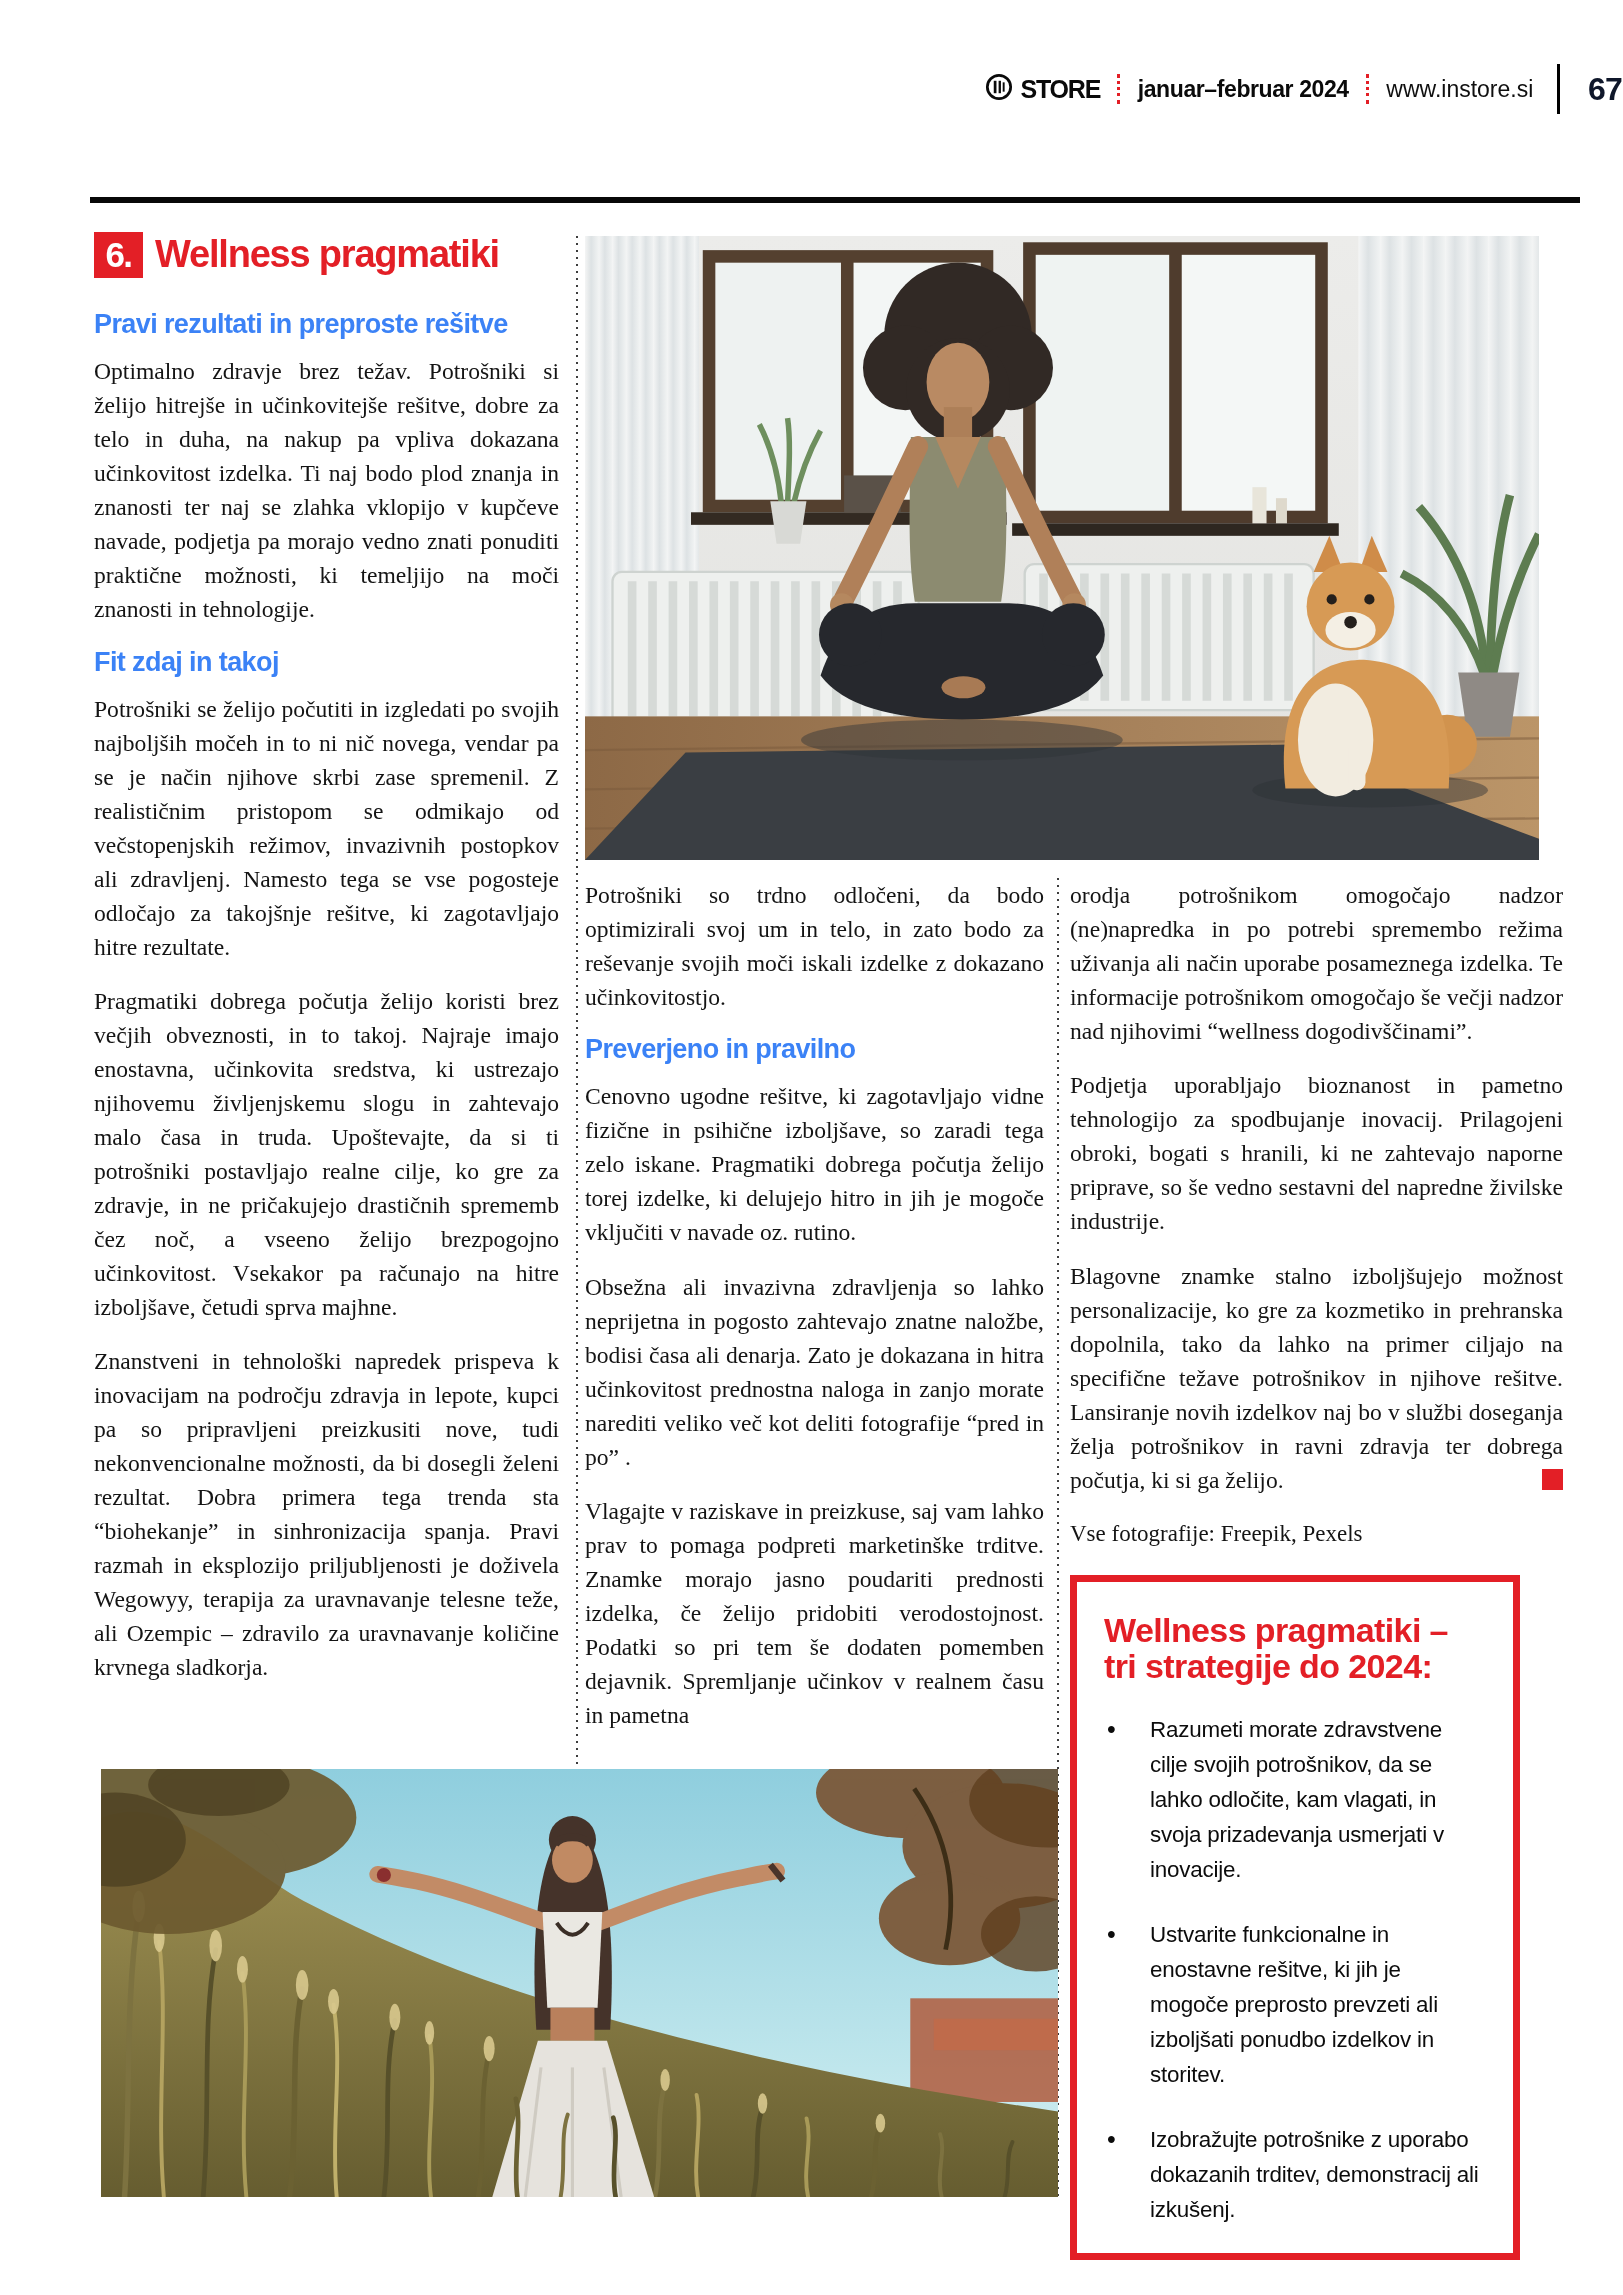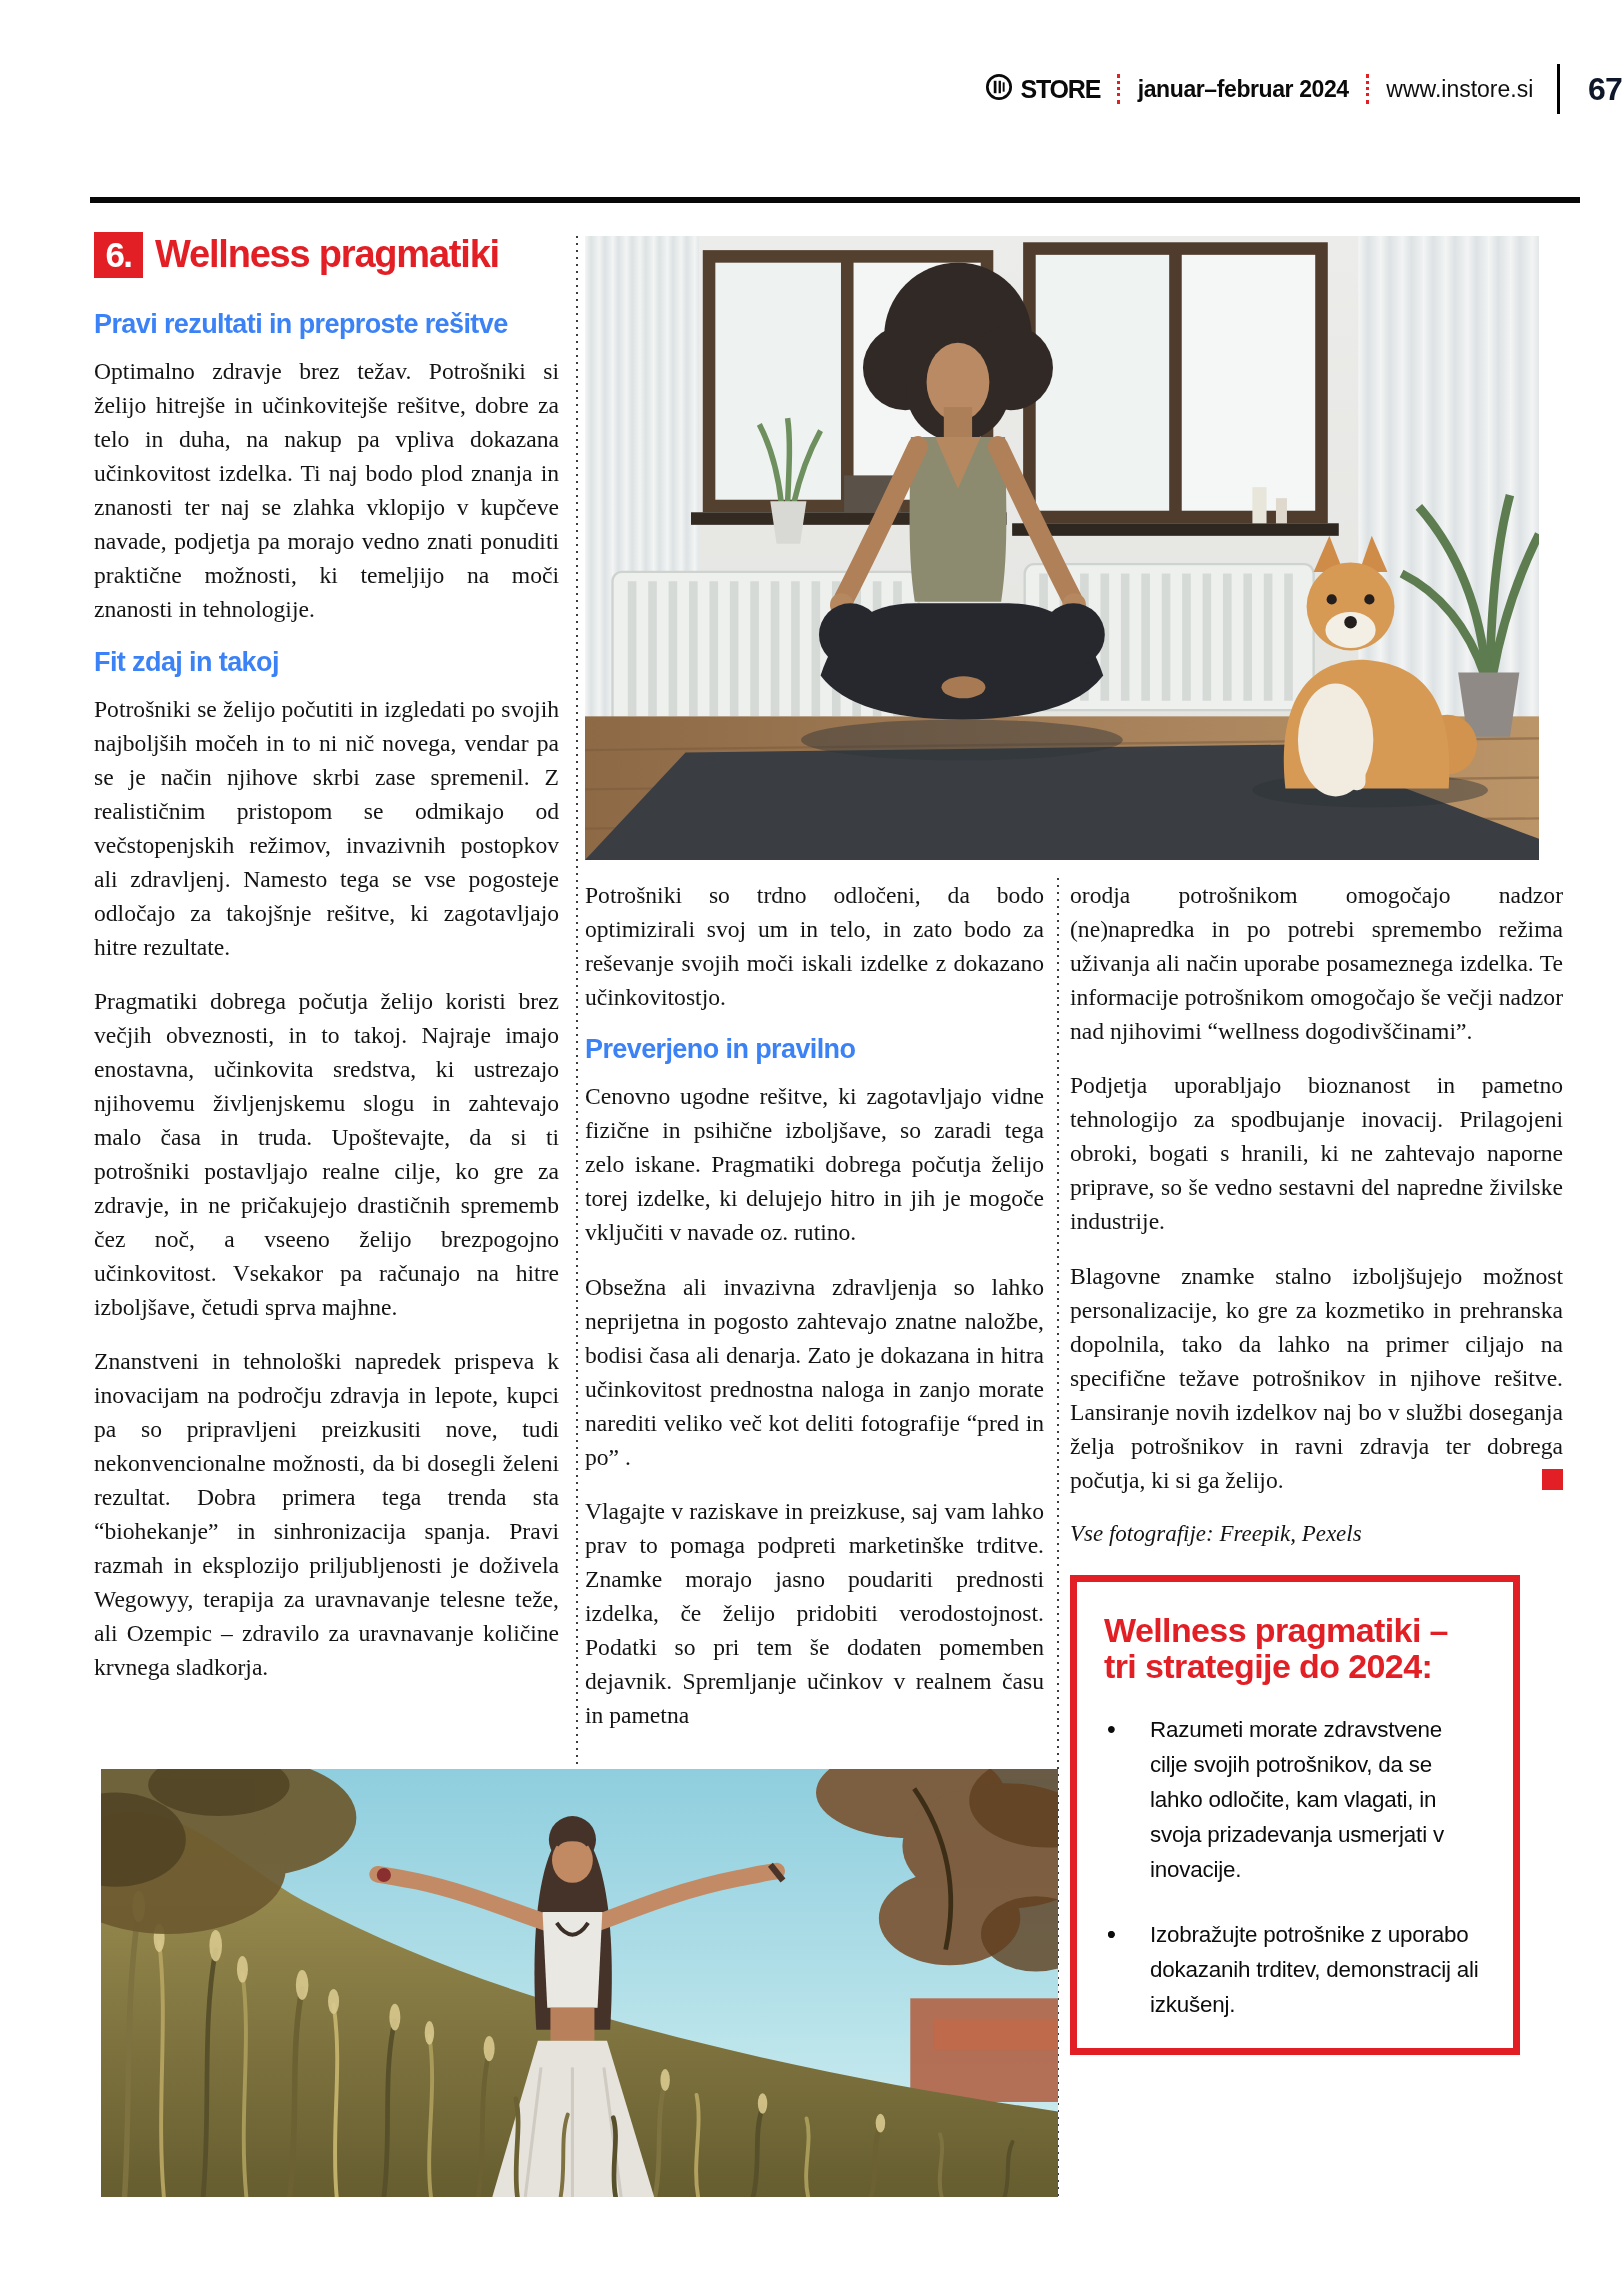--- a/index.html
+++ b/index.html
@@ -45,21 +45,21 @@
   .col-right{left:1070px;top:878px;width:493px;}
   .subhead{
     font-family:Liberation Sans, sans-serif;font-weight:800;font-size:27px;line-height:31px;letter-spacing:-0.6px;
     color:#3b82f6;text-align:left;margin:6.3px 0 14px 0;
   }
   .sep{position:absolute;width:2.4px;background-image:repeating-linear-gradient(to bottom,#3c3c3c 0 2.4px,transparent 2.4px 7px);}
   .sep1{left:576px;top:236px;height:1960px;}
   .sep2{left:1057px;top:878px;height:1318px;}
   .p-end{position:relative;}
   .endmark{position:absolute;right:0;bottom:6.3px;width:21px;height:21px;background:#e31f26;}
-  .credit{font-style:italic;font-size:23px;text-align:left;margin:3.1px 0 0 0;}
+  .credit{font-size:23px;text-align:left;margin:3.1px 0 0 0;}
   
   .stratbox{
     box-sizing:border-box;
     width:450px;margin-top:23.6px;
     border:7.9px solid #e31f26;
     padding:30px 31px 23.6px 27px;
     background:#fff;
   }
   .stratbox .bxtitle{
     font-family:"Liberation Sans","DejaVu Sans",sans-serif;font-weight:800;font-size:34px;line-height:36px;letter-spacing:-0.6px;
@@ -265,21 +265,21 @@
     <p>orodja potrošnikom omogočajo nadzor (ne)napredka in po potrebi spremembo režima uživanja ali način uporabe posameznega izdelka. Te informacije potrošnikom omogočajo še večji nadzor nad njihovimi “wellness dogodivščinami”.</p>
     <p>Podjetja uporabljajo bioznanost in pametno tehnologijo za spodbujanje inovacij. Prilagojeni obroki, bogati s hranili, ki ne zahtevajo naporne priprave, so še vedno sestavni del napredne živilske industrije.</p>
     <p class="p-end"><span>Blagovne znamke stalno izboljšujejo možnost personalizacije, ko gre za kozmetiko in prehranska dopolnila, tako da lahko na primer ciljajo na specifične težave potrošnikov in njihove rešitve. Lansiranje novih izdelkov naj bo v službi doseganja želja potrošnikov in ravni zdravja ter dobrega počutja, ki si ga želijo.</span><span class="endmark"></span></p>
     <p class="credit">Vse fotografije: Freepik, Pexels</p>
 
     <div class="stratbox">
       <div class="bxtitle">Wellness pragmatiki –
 tri strategije do 2024:</div>
       <ul>
         <li><span class="bdot">•</span><span>Razumeti morate zdravstvene cilje svojih potrošnikov, da se lahko odločite, kam vlagati, in svoja prizadevanja usmerjati v inovacije.</span></li>
-        <li><span class="bdot">•</span></li>
+        <li><span class="bdot">•</span><span>Ustvarite funkcionalne in enostavne rešitve, ki jih je mogoče preprosto prevzeti ali izboljšati ponudbo izdelkov in storitev.</span></li>
         <li><span class="bdot">•</span><span>Izobražujte potrošnike z uporabo dokazanih trditev, demonstracij ali izkušenj.</span></li>
       </ul>
     </div>
   </div>
 
   <div class="photo photo-bottom">
     <svg viewBox="0 0 1218 545" preserveAspectRatio="none">
       <defs>
         <linearGradient id="skyg" x1="0" y1="0" x2="0" y2="1">
           <stop offset="0" stop-color="#8fcede"></stop>

